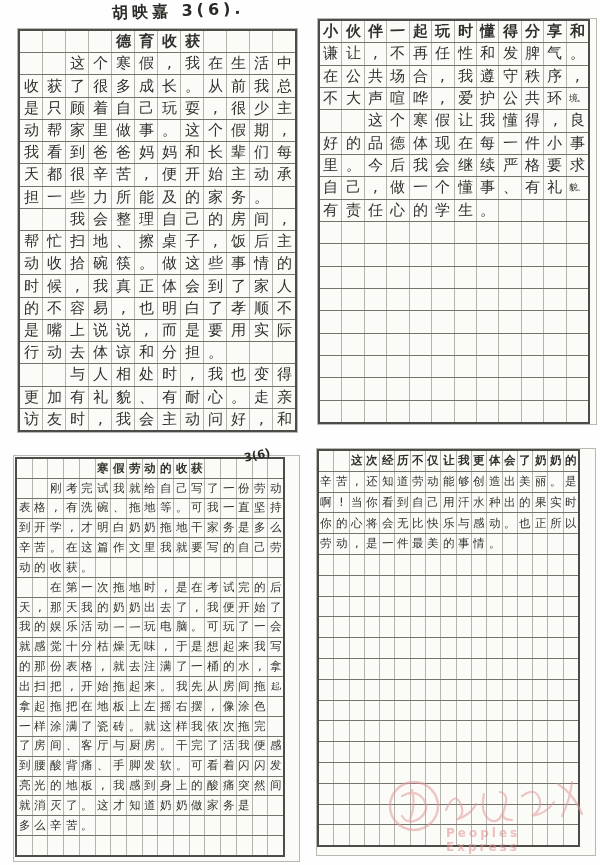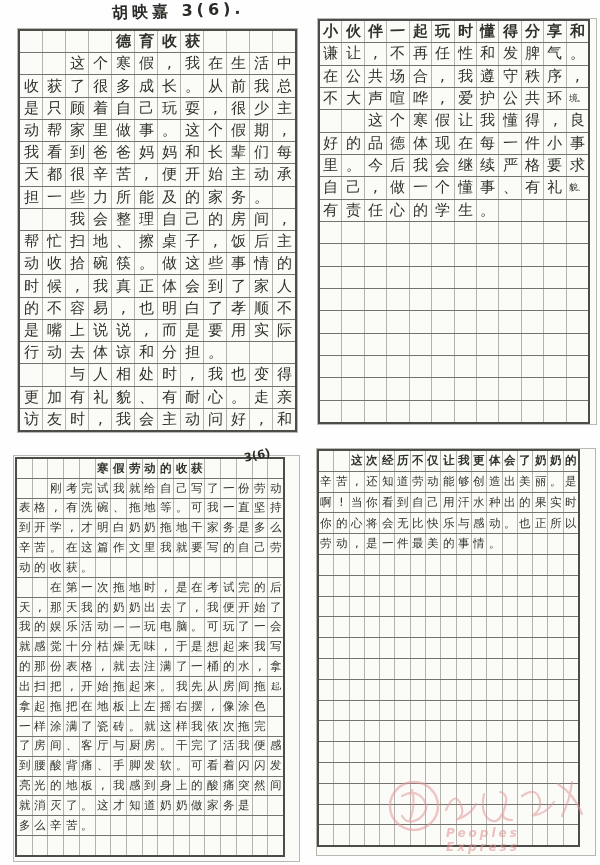--- a/index.html
+++ b/index.html
@@ -47,21 +47,21 @@
     right:28px; top:-6px; font-size:19px; font-weight:bold;
     transform:rotate(-12deg);
   }
   .watermark {
     position:absolute; left:388px; top:770px; width:208px; height:92px;
     opacity:0.55; pointer-events:none;
   }
   .watermark svg { position:absolute; left:0; top:0; }
   .wm-text {
     position:absolute; left:58px; top:56px;
-    font-size:12px; font-style:italic; letter-spacing:3px;
+    font-size:12px; letter-spacing:3px;
     color:#e08f8f; font-weight:bold;
   }
 </style>
 </head>
 <body>
 
 <div class="scan-bg"></div>
 
 <div class="annot annot-header hw">胡映嘉 3(6).</div>
 

